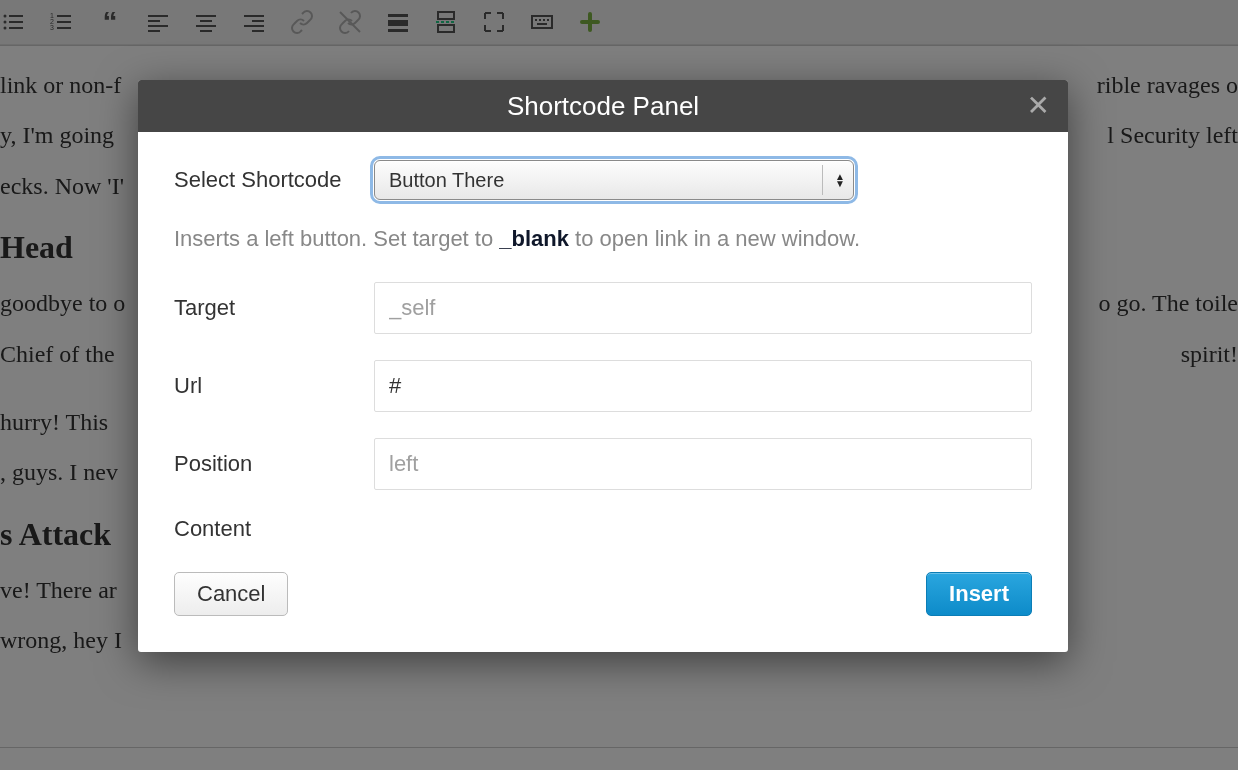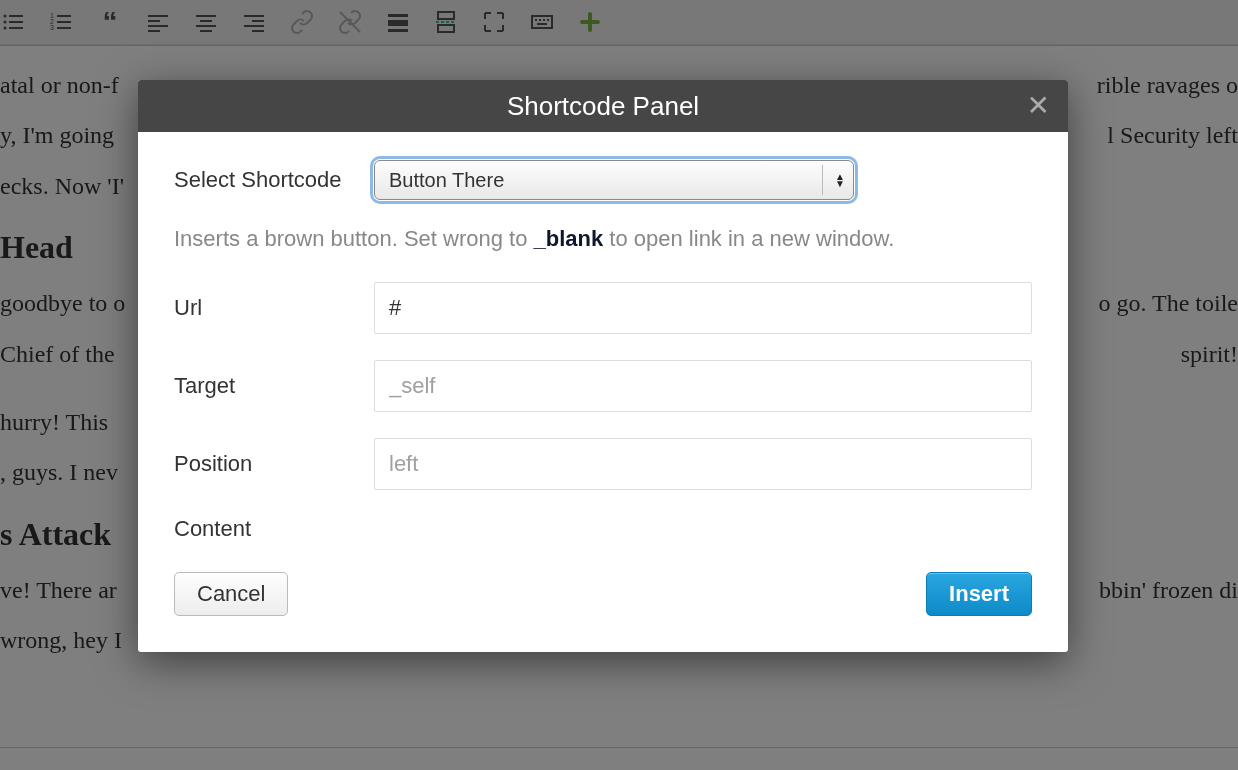--- a/index.html
+++ b/index.html
@@ -314,30 +314,30 @@
       </svg>
     </span>
   <span class="toolbar-icon">
       <svg viewBox="0 0 24 24">
         <path d="M12 4v16M4 12h16" stroke="#7cb342" stroke-width="4" stroke-linecap="round"></path>
       </svg>
     </span>
 </div>
 
 <div class="editor-content">
-  <p><span>atal or non-f</span><span style="float:right">rible ravages o</span></p>
+  <p><span>link or non-f</span><span style="float:right">rible ravages o</span></p>
   <p><span>y, I'm going</span><span style="float:right">l Security left</span></p>
   <p>ecks. Now 'I'</p>
   <h2> Head </h2>
   <p><span>goodbye to o</span><span style="float:right">o go. The toile</span></p>
   <p><span>Chief of the</span><span style="float:right">spirit!</span></p>
   <p style="margin-top:30px">hurry! This</p>
   <p>, guys. I nev</p>
   <h2>s Attack</h2>
-  <p><span>ve! There ar</span><span style="float:right">bbin' frozen di</span></p>
+  <p><span>ve! There ar</span></p>
   <p>wrong, hey I</p>
   <div class="editor-bottom-line"></div>
 </div>
 
 <div class="overlay"></div>
 
 <div class="modal">
   <div class="modal-header">
     <span class="modal-title">Shortcode Panel</span>
     <span class="modal-close">✕</span>
@@ -354,38 +354,38 @@
             <span class="select-arrows">
               <span>▲</span>
                 <span>▼</span>
             </span>
           </div>
         </div>
       </div>
     </div>
 
     <div class="description">
-      <span>Inserts a brown button. Set wrong to </span><strong>_blank</strong><span> to open link in a new window.</span>
+      <span>Inserts a left button. Set target to </span><strong>_blank</strong><span> to open link in a new window.</span>
+    </div>
+
+    <div class="form-row">
+      <div class="form-label">Target</div>
+      <div class="form-field">
+        <input class="text-input" placeholder="_self" style="">
+      </div>
     </div>
 
     <div class="form-row">
       <div class="form-label">Url</div>
       <div class="form-field">
         <input class="text-input" value="#" style="">
       </div>
     </div>
 
     <div class="form-row">
-      <div class="form-label">Target</div>
-      <div class="form-field">
-        <input class="text-input" placeholder="_self" style="">
-      </div>
-    </div>
-
-    <div class="form-row">
       <div class="form-label">Position</div>
       <div class="form-field">
         <input class="text-input" placeholder="left" style="">
       </div>
     </div>
 
     <div class="form-row">
       <div class="form-label">Content</div>
     </div>
 

